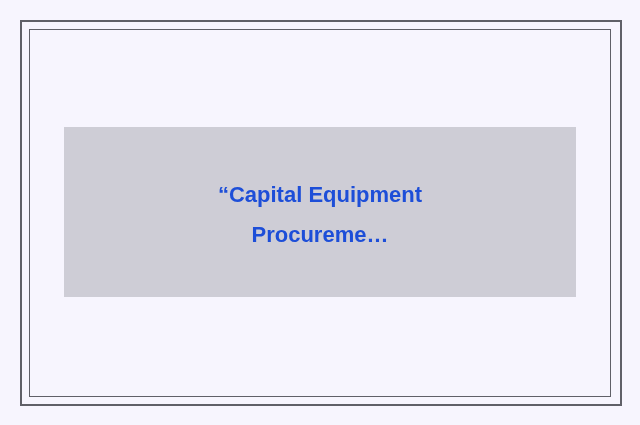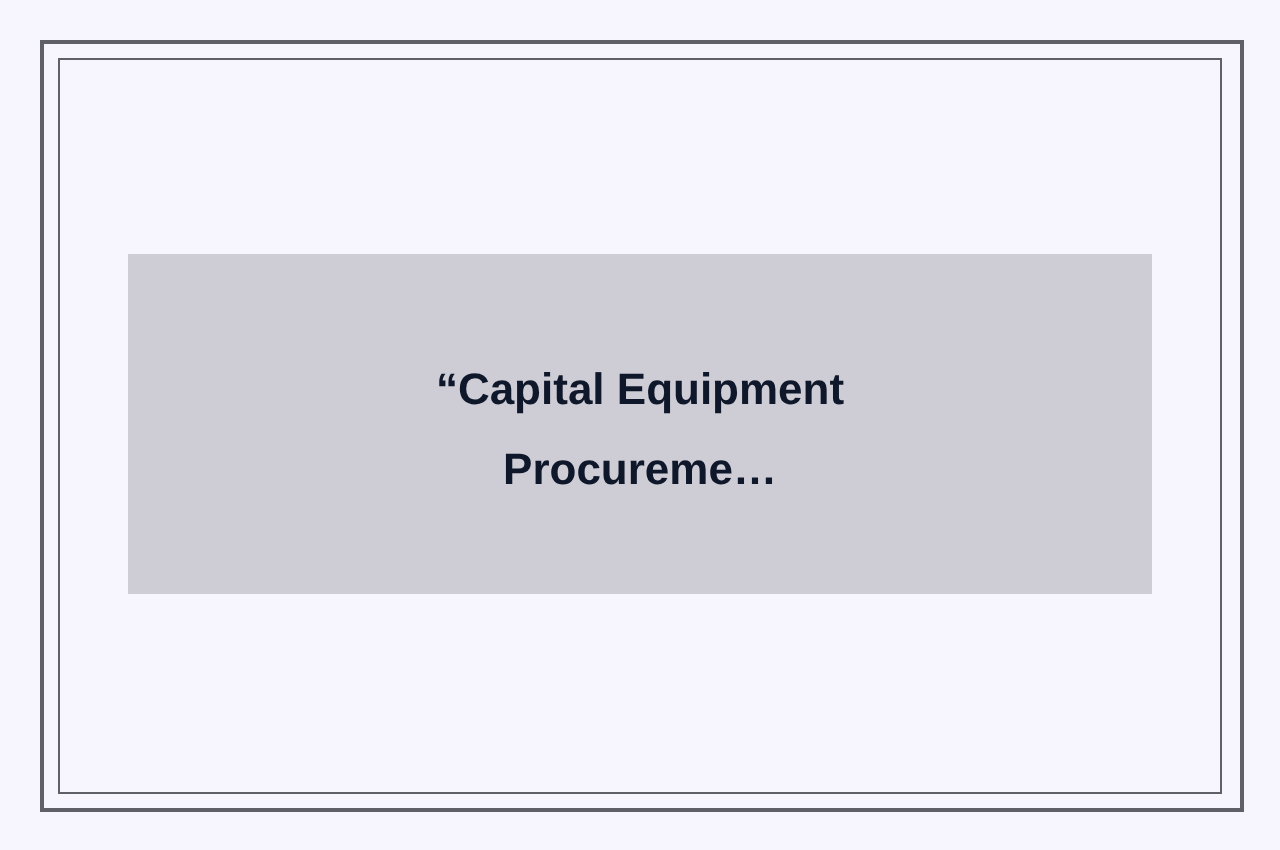--- a/index.html
+++ b/index.html
@@ -14,21 +14,21 @@
   .inner-frame {
     position: absolute; left: 29px; top: 29px; width: 580px; height: 366px;
     border: 1px solid #606068;
   }
   .card {
     position: absolute; left: 64px; top: 127px; width: 512px; height: 170px;
     background: #cecdd6; overflow: hidden;
   }
   .card-title {
     position: absolute; left: 0; right: 0; top: 48px; margin: 0 auto;
-    width: 210px; color: #0f172a; font-weight: bold; font-size: 22px; line-height: 40px;
+    width: 210px; color: #1d4ed8; font-weight: bold; font-size: 22px; line-height: 40px;
     text-align: center; word-break: break-all;
     height: 80px; overflow: hidden;
     font-family: "Liberation Sans", sans-serif;
   }
   .card-subtitle {
     position: absolute; left: 0; right: 0; top: 140px; text-align: center;
     color: #ffffff; font-size: 13px; height: 6px; overflow: hidden; opacity: 0.5;
   }
 </style>
 </head>

